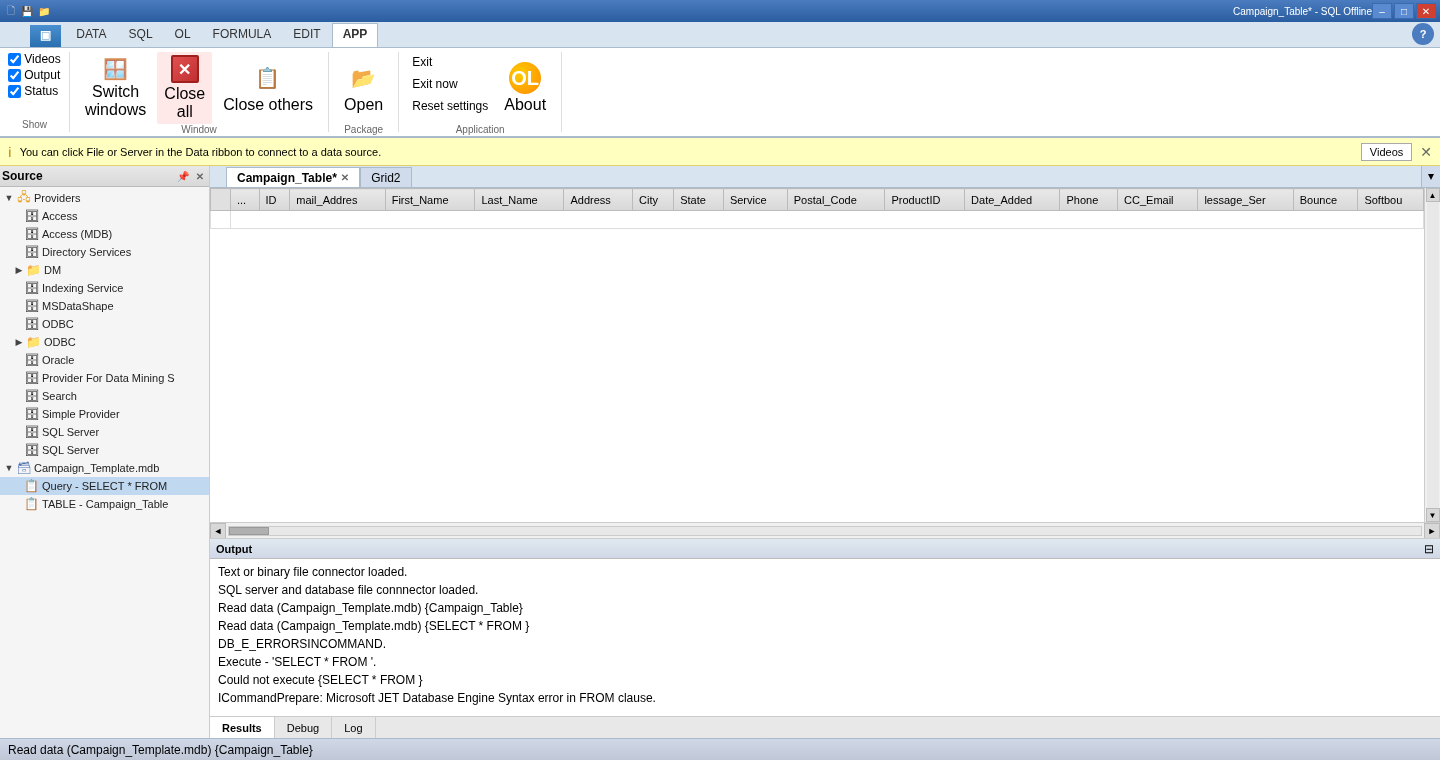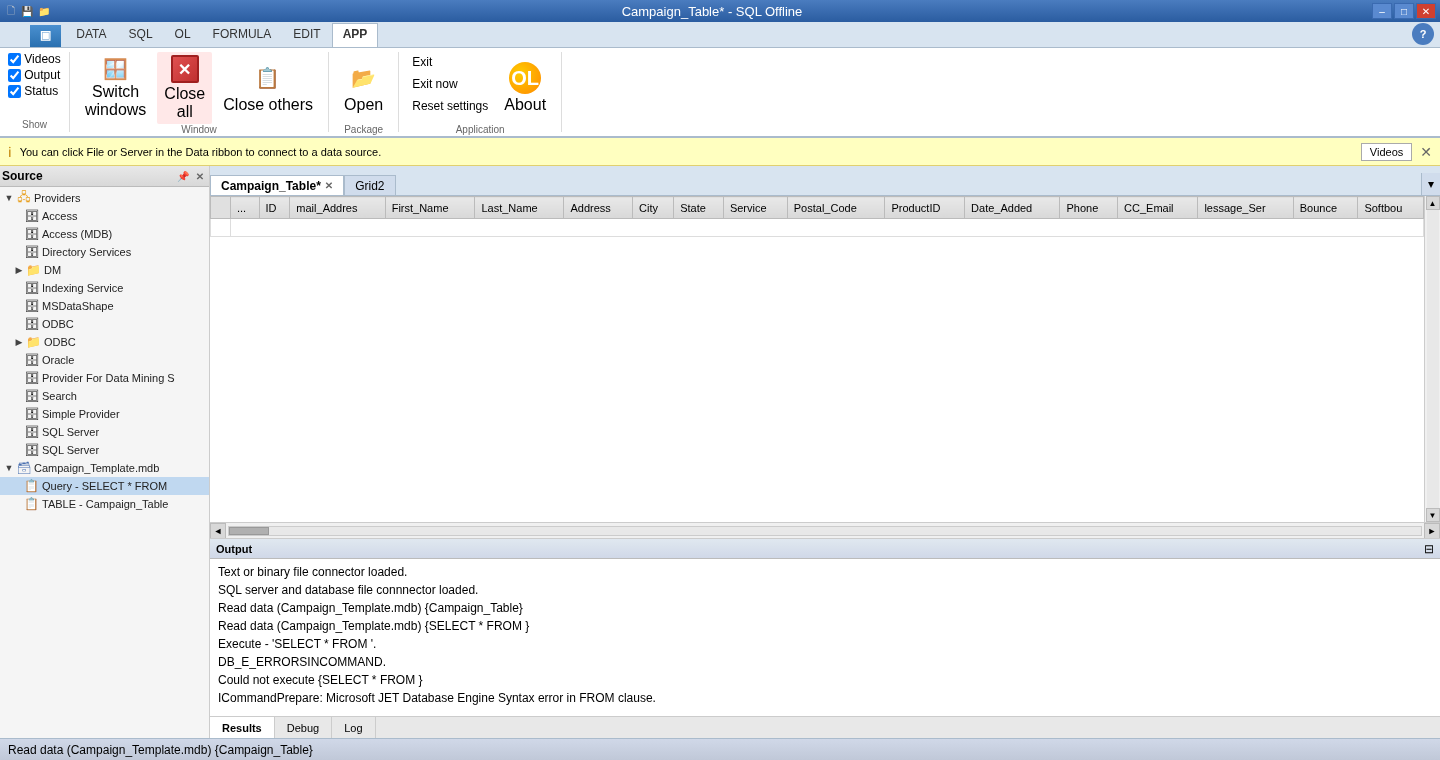--- a/index.html
+++ b/index.html
@@ -9,21 +9,21 @@
     .title-bar {
       background: linear-gradient(to bottom, #4a7cbf, #2a5ca0);
       height: 22px;
       display: flex;
       align-items: center;
       padding: 0 4px;
       color: white;
     }
     .title-bar-icons { display: flex; gap: 3px; align-items: center; }
     .title-bar-icons span { width: 14px; height: 14px; display: flex; align-items: center; justify-content: center; font-size: 10px; color: #ccc; }
-    .title-bar-text { flex: 1; text-align: center; font-size: 13px; color: white; font-weight: normal; }
+    .title-bar-text { flex: 1; text-align: right; font-size: 10px; color: white; font-weight: normal; }
     .title-bar-controls { display: flex; gap: 2px; }
     .title-bar-btn { width: 20px; height: 16px; background: #5a8ad0; border: 1px solid #3a6ab0; display: flex; align-items: center; justify-content: center; font-size: 10px; color: white; cursor: pointer; }
     .title-bar-btn.close { background: #d04030; }
 
     
     .ribbon-tabs {
       background: #d8e4f0;
       border-bottom: 1px solid #aabbcc;
       display: flex;
       align-items: flex-end;
@@ -155,22 +155,22 @@
 
     
     .right-panel { flex: 1; display: flex; flex-direction: column; overflow: hidden; }
 
     
     .tab-bar {
       background: #d8e4f0;
       border-bottom: 1px solid #aabbcc;
       display: flex;
       align-items: flex-end;
-      height: 30px;
-      padding-left: 0;
+      height: 22px;
+      padding-left: 16px;
     }
     .data-tab {
       padding: 2px 10px;
       height: 20px;
       border: 1px solid #aabbcc;
       border-bottom: none;
       cursor: pointer;
       font-size: 11px;
       background: #d0dcec;
       display: flex;
@@ -585,22 +585,22 @@
       <div class="output-panel">
         <div class="output-header">
           <span class="output-header-label">Output</span>
           <span class="output-close">⊟</span>
         </div>
         <div class="output-content">
           <div>Text or binary file connector loaded.</div>
           <div>SQL server and database file connnector loaded.</div>
           <div>Read data (Campaign_Template.mdb) {Campaign_Table}</div>
           <div>Read data (Campaign_Template.mdb) {SELECT * FROM }</div>
+          <div>DB_E_ERRORSINCOMMAND.</div>
           <div>Execute - 'SELECT * FROM '.</div>
-          <div>DB_E_ERRORSINCOMMAND.</div>
           <div>Could not execute {SELECT * FROM }</div>
           <div>ICommandPrepare: Microsoft JET Database Engine Syntax error in FROM clause.</div>
 
         </div>
         <div class="output-tabs">
           <div class="output-tab active">Results</div>
           <div class="output-tab">Debug</div>
           <div class="output-tab">Log</div>
         </div>
       </div>

